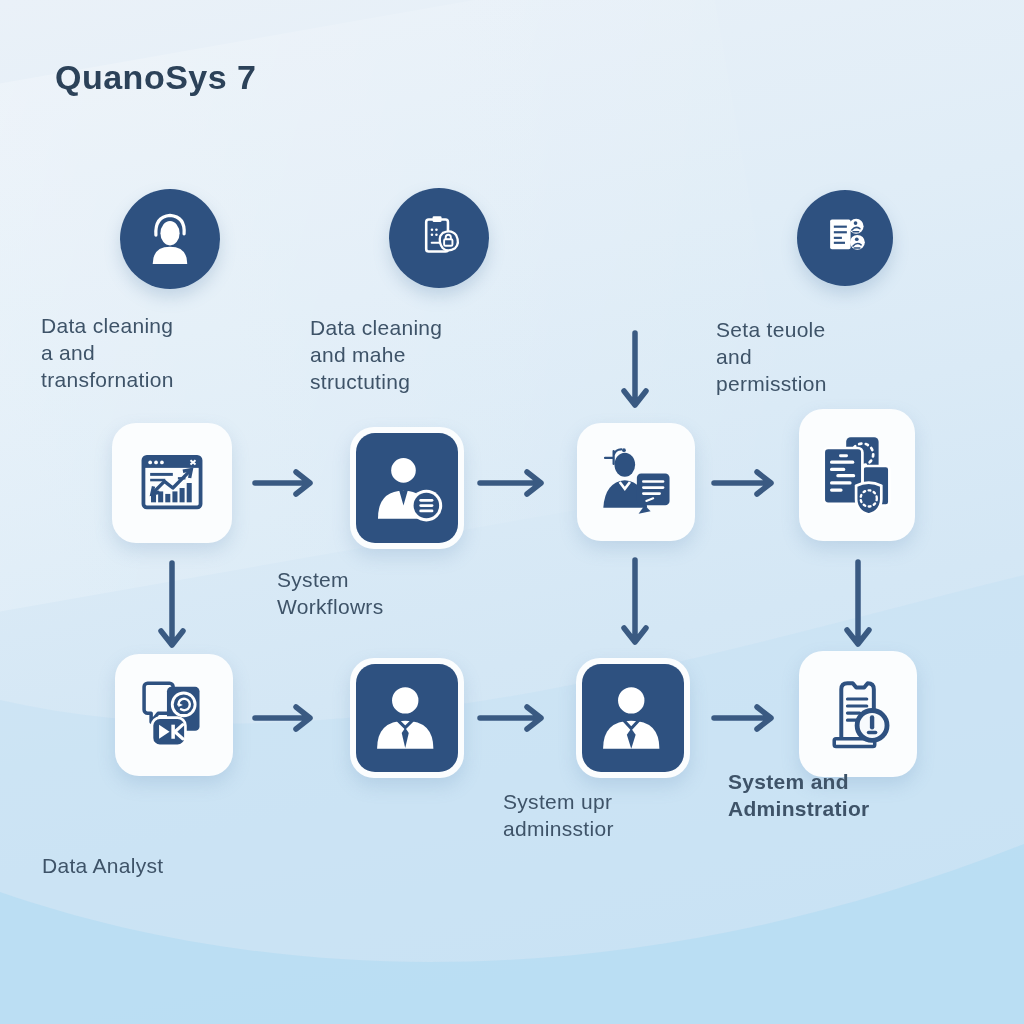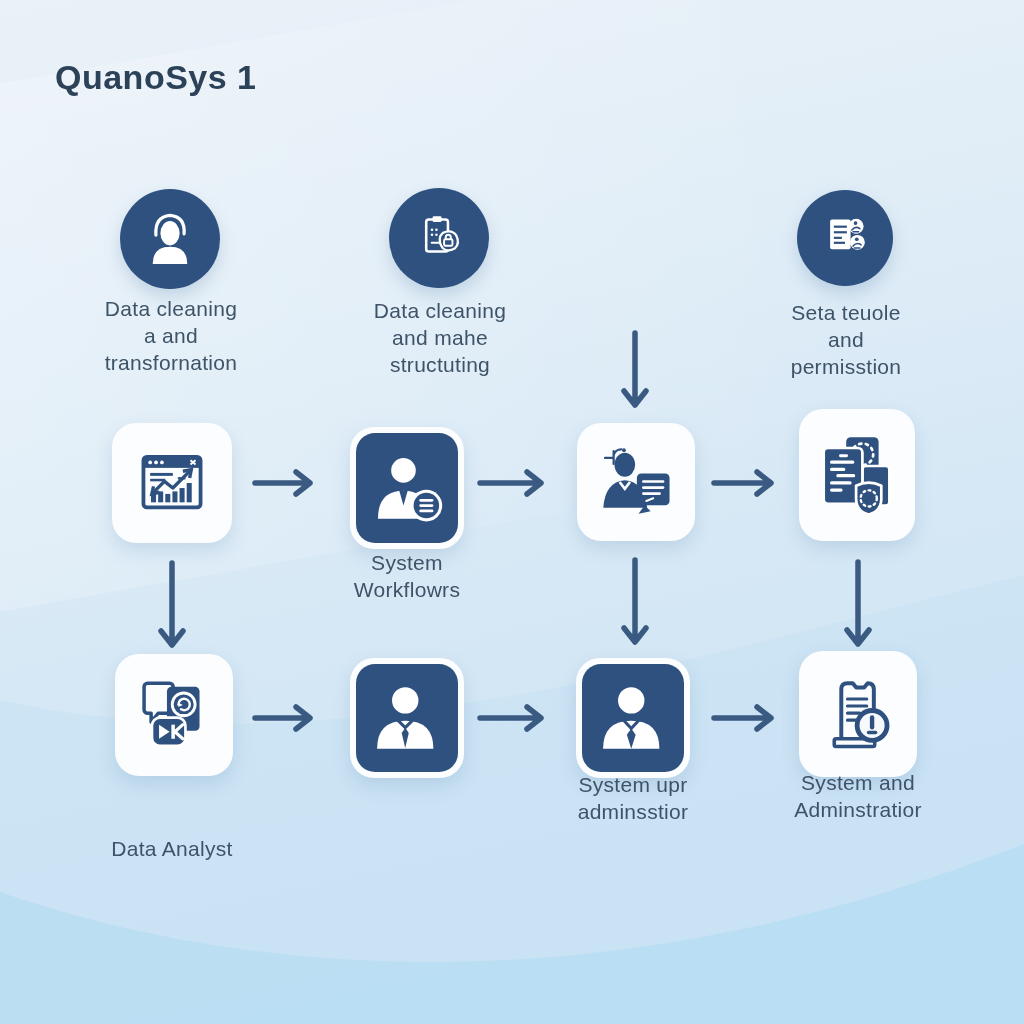--- a/index.html
+++ b/index.html
@@ -18,23 +18,23 @@
   .title{
     position:absolute;left:55px;top:58px;font-size:34px;font-weight:600;
     color:#2c4259;letter-spacing:0.5px;
   }
   .circle{
     position:absolute;width:100px;height:100px;border-radius:50%;
     background:#2e5180;display:flex;align-items:center;justify-content:center;
     box-shadow:0 8px 16px rgba(90,130,170,0.25);
   }
   .label{
-    position:absolute;white-space:pre-line;text-align:center;
+    position:absolute;white-space:pre-line;text-align:left;
     color:#3e5368;font-size:21px;line-height:1.28;letter-spacing:0.3px;
-    transform:translateX(-50%);width:260px;
+    transform:translateX(-50%);width:260px;margin-top:17px;
   }
   .card{
     position:absolute;background:#fbfdfe;border-radius:24px;
     box-shadow:0 8px 18px rgba(100,140,180,0.22);
     display:flex;align-items:center;justify-content:center;
   }
   .navy-card{padding:0;}
   .navy-inner{
     position:absolute;inset:6px;background:#2e5180;border-radius:19px;
     display:flex;align-items:center;justify-content:center;
@@ -48,21 +48,21 @@
 <div class="canvas">
 
   <svg class="bg-layer" width="1024" height="1024" aria-hidden="true">
     <path d="M0,700 C330,775 700,655 1024,575 L1024,1024 L0,1024 Z" fill="#c3e1f4" opacity="0.45"></path>
     <path d="M0,892 C260,982 620,1004 1024,844 L1024,1024 L0,1024 Z" fill="#b9ddf2" opacity="0.95"></path>
   </svg>
   <div class="sheen"></div>
 
   <div class="content">
 
-    <div class="title">QuanoSys 1</div>
+    <div class="title">QuanoSys 7</div>
 
     <div class="circle" style="left:120px;top:189px;">
       <svg width="64" height="64" viewBox="0 0 100 100">
         <path d="M28,44 Q26,15 50,13 Q74,15 72,42" stroke="#fff" stroke-width="5" fill="none" stroke-linecap="round"></path>
         <ellipse cx="50" cy="41" rx="15" ry="19" fill="#fff"></ellipse>
         <path d="M23,89 Q23,62 50,62 Q77,62 77,89 Z" fill="#fff"></path>
       </svg>
     </div>
     <div class="label" style="left:171px;top:296px;">Data cleaning
 a and
@@ -222,21 +222,21 @@
     <div class="card" style="left:799px;top:651px;width:118px;height:126px;">
       <svg width="88" height="94" viewBox="0 0 100 100">
         <path d="M31,78 L31,22 Q31,15 38,15 L44,15 L48,20 L57,20 L61,15 Q68,15 68,22 L68,78" fill="none" stroke="#2e5180" stroke-width="4.5" stroke-linejoin="round"></path>
         <path d="M38,33 h22 M38,41 h22 M38,49 h14 M38,57 h10" stroke="#2e5180" stroke-width="3.5" stroke-linecap="round"></path>
         <rect x="23" y="78" width="46" height="9" rx="2" fill="none" stroke="#2e5180" stroke-width="4"></rect>
         <circle cx="66" cy="63" r="17" fill="#f7fafd" stroke="#2e5180" stroke-width="5.5"></circle>
         <path d="M66,54 v11" stroke="#2e5180" stroke-width="5" stroke-linecap="round"></path>
         <path d="M62,71 h8" stroke="#2e5180" stroke-width="4" stroke-linecap="round"></path>
       </svg>
     </div>
-    <div class="label" style="left:858px;top:770px;">System and
+    <div class="label" style="left:858px;top:752px;font-weight:bold;">System and
 Adminstratior</div>
 
     <svg class="arrows" width="1024" height="1024" aria-hidden="true">
       <path d="M635 333 V404 M624 391 L635 405 L646 391"></path>
       <path d="M255 483 H309 M296 472 L310 483 L296 494"></path>
       <path d="M480 483 H540 M527 472 L541 483 L527 494"></path>
       <path d="M714 483 H770 M757 472 L771 483 L757 494"></path>
       <path d="M172 563 V644 M161 631 L172 645 L183 631"></path>
       <path d="M635 560 V641 M624 628 L635 642 L646 628"></path>
       <path d="M858 562 V643 M847 630 L858 644 L869 630"></path>

